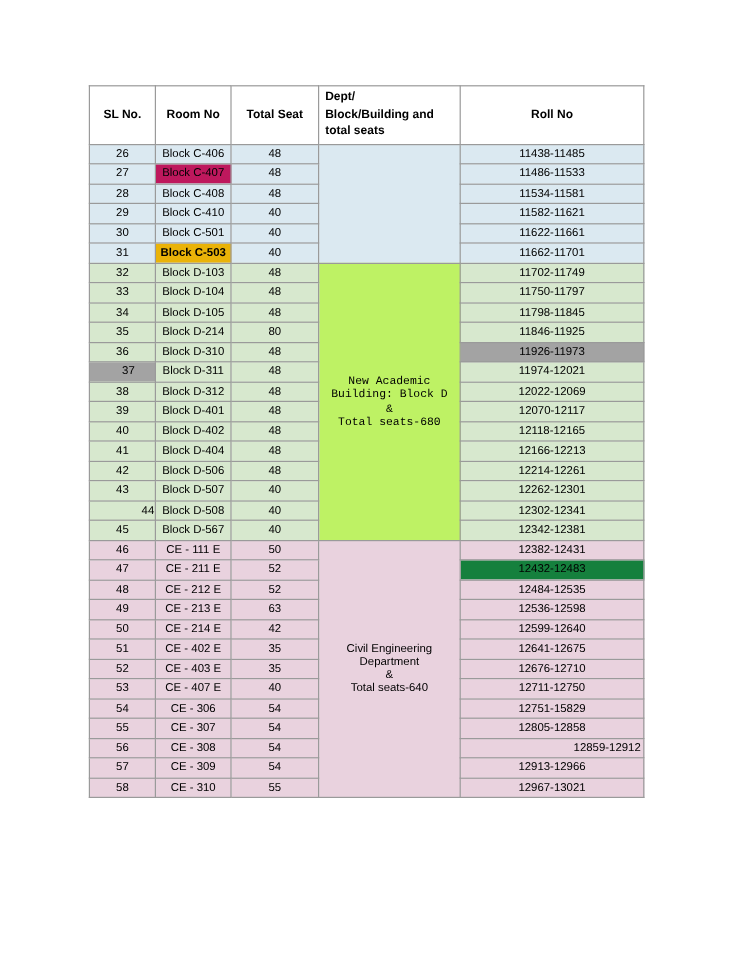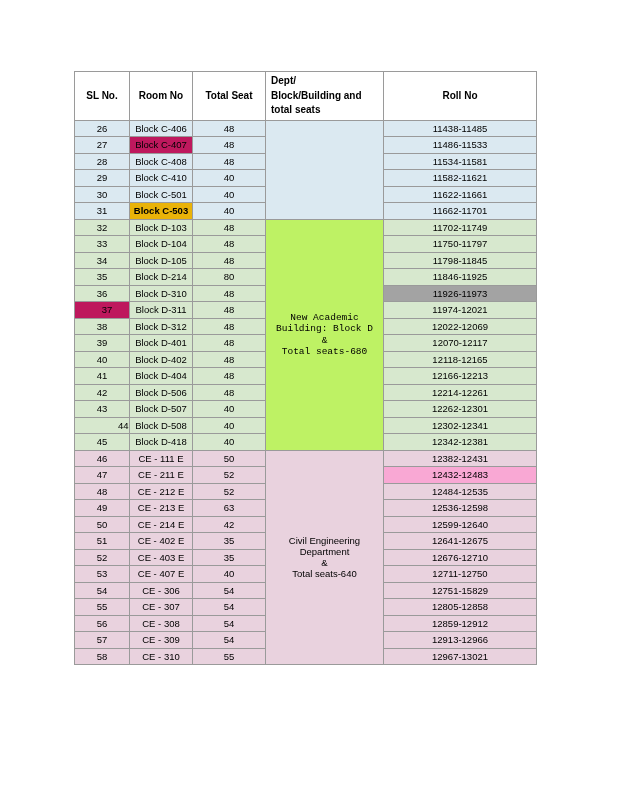--- a/index.html
+++ b/index.html
@@ -161,21 +161,21 @@
             <td style="background: rgb(215, 232, 206);">80</td>
             <td style="background: rgb(215, 232, 206);">11846-11925</td>
           </tr>
           <tr>
             <td style="background: rgb(215, 232, 206);">36</td>
             <td style="background: rgb(215, 232, 206);">Block D-310</td>
             <td style="background: rgb(215, 232, 206);">48</td>
             <td style="background: #a3a3a3;">11926-11973</td>
           </tr>
           <tr>
-            <td style="background: #be185d; padding-left: 12px;">37</td>
+            <td style="background: #a3a3a3; padding-left: 12px;">37</td>
             <td style="background: rgb(215, 232, 206);">Block D-311</td>
             <td style="background: rgb(215, 232, 206);">48</td>
             <td style="background: rgb(215, 232, 206);">11974-12021</td>
           </tr>
           <tr>
             <td style="background: rgb(215, 232, 206);">38</td>
             <td style="background: rgb(215, 232, 206);">Block D-312</td>
             <td style="background: rgb(215, 232, 206);">48</td>
             <td style="background: rgb(215, 232, 206);">12022-12069</td>
           </tr>
@@ -210,36 +210,36 @@
             <td style="background: rgb(215, 232, 206);">12262-12301</td>
           </tr>
           <tr>
             <td style="background: rgb(215, 232, 206); padding-left: 43px;">44</td>
             <td style="background: rgb(215, 232, 206);">Block D-508</td>
             <td style="background: rgb(215, 232, 206);">40</td>
             <td style="background: rgb(215, 232, 206);">12302-12341</td>
           </tr>
           <tr>
             <td style="background: rgb(215, 232, 206);">45</td>
-            <td style="background: rgb(215, 232, 206);">Block D-418</td>
+            <td style="background: rgb(215, 232, 206);">Block D-567</td>
             <td style="background: rgb(215, 232, 206);">40</td>
             <td style="background: rgb(215, 232, 206); margin-top: 18px;">12342-12381</td>
           </tr>
           <tr>
             <td style="background: rgb(233, 210, 222);">46</td>
             <td style="background: rgb(233, 210, 222);">CE - 111 E</td>
             <td style="background: rgb(233, 210, 222);">50</td>
             <td class="dept-cell" rowspan="13" style="background: rgb(233, 210, 222);">Civil Engineering<br>Department<br>&amp;<br>Total seats-640</td>
             <td style="background: rgb(233, 210, 222);">12382-12431</td>
           </tr>
           <tr>
             <td style="background: rgb(233, 210, 222);">47</td>
             <td style="background: rgb(233, 210, 222);">CE - 211 E</td>
             <td style="background: rgb(233, 210, 222);">52</td>
-            <td style="background: #f9a8d4;">12432-12483</td>
+            <td style="background: #15803d;">12432-12483</td>
           </tr>
           <tr>
             <td style="background: rgb(233, 210, 222);">48</td>
             <td style="background: rgb(233, 210, 222);">CE - 212 E</td>
             <td style="background: rgb(233, 210, 222);">52</td>
             <td style="background: rgb(233, 210, 222);">12484-12535</td>
           </tr>
           <tr>
             <td style="background: rgb(233, 210, 222);">49</td>
             <td style="background: rgb(233, 210, 222);">CE - 213 E</td>
@@ -279,21 +279,21 @@
           <tr>
             <td style="background: rgb(233, 210, 222);">55</td>
             <td style="background: rgb(233, 210, 222);">CE - 307</td>
             <td style="background: rgb(233, 210, 222);">54</td>
             <td style="background: rgb(233, 210, 222);">12805-12858</td>
           </tr>
           <tr>
             <td style="background: rgb(233, 210, 222); margin-top: 33px;">56</td>
             <td style="background: rgb(233, 210, 222);">CE - 308</td>
             <td style="background: rgb(233, 210, 222);">54</td>
-            <td style="background: rgb(233, 210, 222);">12859-12912</td>
+            <td style="background: rgb(233, 210, 222); text-align: right;">12859-12912</td>
           </tr>
           <tr>
             <td style="background: rgb(233, 210, 222);">57</td>
             <td style="background: rgb(233, 210, 222);">CE - 309</td>
             <td style="background: rgb(233, 210, 222);">54</td>
             <td style="background: rgb(233, 210, 222);">12913-12966</td>
           </tr>
           <tr>
             <td style="background: rgb(233, 210, 222);">58</td>
             <td style="background: rgb(233, 210, 222);">CE - 310</td>

